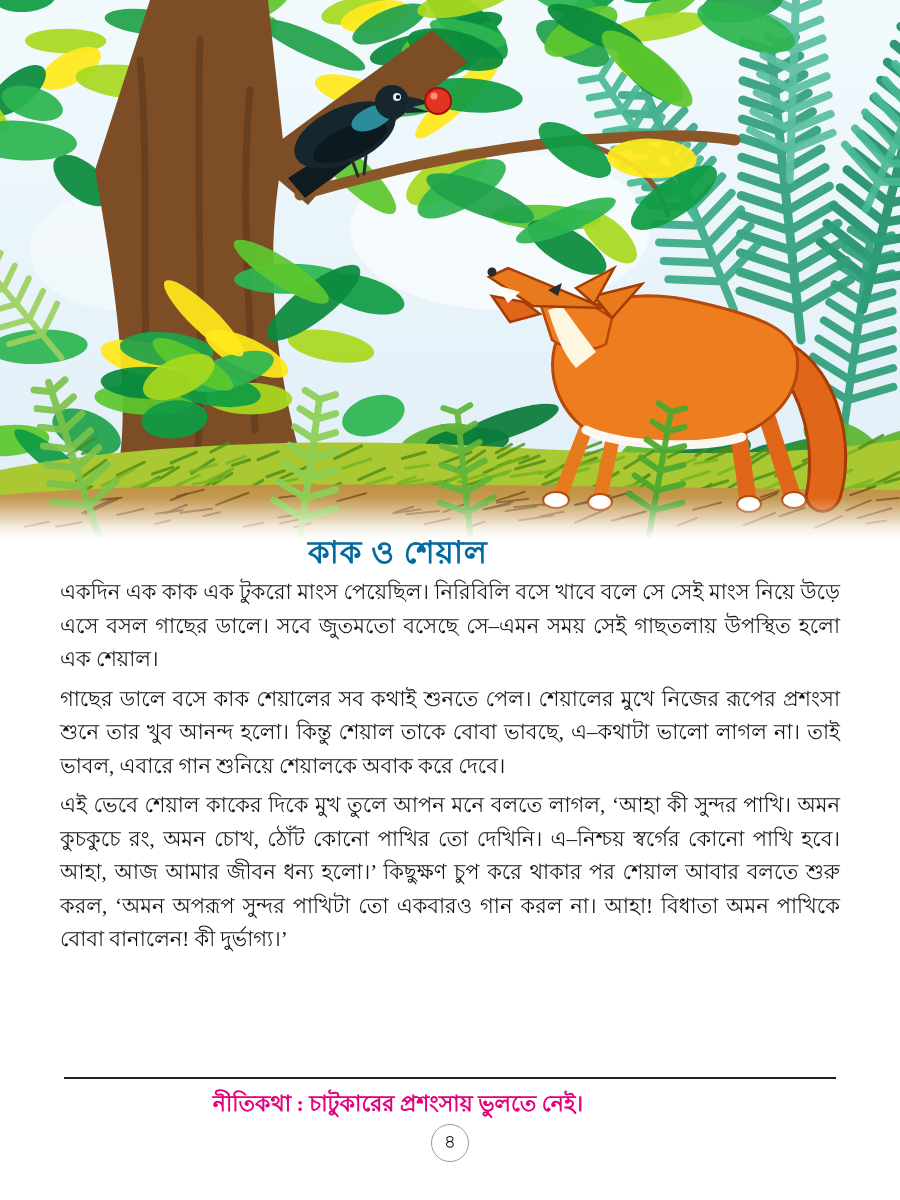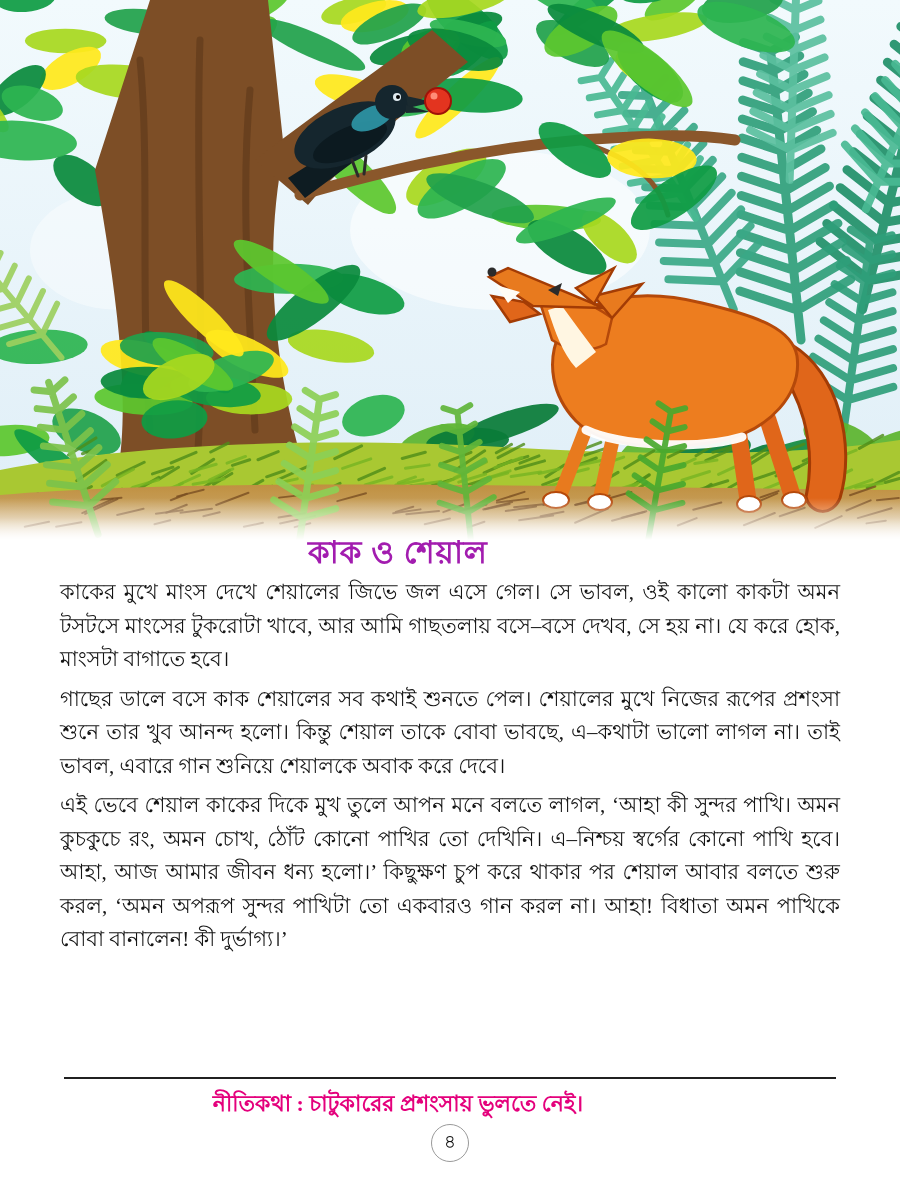--- a/index.html
+++ b/index.html
@@ -3,21 +3,21 @@
 <meta charset="utf-8">
 <style>
   html,body{margin:0;padding:0;}
   body{
     width:900px;height:1200px;position:relative;background:#ffffff;
     font-family:"Liberation Serif","DejaVu Serif",serif;overflow:hidden;
   }
   .illu{position:absolute;top:0;left:0;width:900px;height:540px;display:block;}
   .page-title{
     position:absolute;top:528px;left:0;width:796px;margin:0;
-    text-align:center;font-size:31px;font-weight:bold;color:#a21caf;
+    text-align:center;font-size:31px;font-weight:bold;color:#0369a1;
     letter-spacing:1px;z-index:5;
   }
   .story-body{
     position:absolute;top:576px;left:60px;width:780px;z-index:5;
     color:#141414;font-size:21px;line-height:33.5px;text-align:justify;
   }
   .story-body p{margin:0 0 6px 0;}
   .divider{
     position:absolute;top:1077px;left:64px;width:772px;height:0;
     border:none;border-top:2px solid #202020;margin:0;z-index:5;
@@ -472,21 +472,21 @@
         <path d="M0,10 L0,-150 M0,-20 L31.32857142857143,-34.097857142857144 M0,-20 L-31.32857142857143,-34.097857142857144 M0,-40 L28.65714285714286,-52.895714285714284 M0,-40 L-28.65714285714286,-52.895714285714284 M0,-60 L25.985714285714284,-71.69357142857143 M0,-60 L-25.985714285714284,-71.69357142857143 M0,-80 L23.314285714285713,-90.49142857142857 M0,-80 L-23.314285714285713,-90.49142857142857 M0,-100 L20.642857142857142,-109.28928571428571 M0,-100 L-20.642857142857142,-109.28928571428571 M0,-120 L17.97142857142857,-128.08714285714285 M0,-120 L-17.97142857142857,-128.08714285714285 M0,-140 L15.299999999999999,-146.885 M0,-140 L-15.299999999999999,-146.885" stroke="#9ccf5e" stroke-width="6" fill="none" stroke-linecap="round" opacity="0.92"></path>
       </g>
   </g>
 
   <rect x="0" y="498" width="900" height="42" fill="url(#fadeWhite)"></rect>
 </svg>
 
 <h1 class="page-title">কাক ও শেয়াল</h1>
 
 <div class="story-body">
-  <p>কাকের মুখে মাংস দেখে শেয়ালের জিভে জল এসে গেল। সে ভাবল, ওই কালো কাকটা অমন টসটসে মাংসের টুকরোটা খাবে, আর আমি গাছতলায় বসে–বসে দেখব, সে হয় না। যে করে হোক, মাংসটা বাগাতে হবে।</p>
+  <p>একদিন এক কাক এক টুকরো মাংস পেয়েছিল। নিরিবিলি বসে খাবে বলে সে সেই মাংস নিয়ে উড়ে এসে বসল গাছের ডালে। সবে জুতমতো বসেছে সে–এমন সময় সেই গাছতলায় উপস্থিত হলো এক শেয়াল।</p>
   <p>গাছের ডালে বসে কাক শেয়ালের সব কথাই শুনতে পেল। শেয়ালের মুখে নিজের রূপের প্রশংসা শুনে তার খুব আনন্দ হলো। কিন্তু শেয়াল তাকে বোবা ভাবছে, এ–কথাটা ভালো লাগল না। তাই ভাবল, এবারে গান শুনিয়ে শেয়ালকে অবাক করে দেবে।</p>
   <p>এই ভেবে শেয়াল কাকের দিকে মুখ তুলে আপন মনে বলতে লাগল, ‘আহা কী সুন্দর পাখি। অমন কুচকুচে রং, অমন চোখ, ঠোঁট কোনো পাখির তো দেখিনি। এ–নিশ্চয় স্বর্গের কোনো পাখি হবে। আহা, আজ আমার জীবন ধন্য হলো।’ কিছুক্ষণ চুপ করে থাকার পর শেয়াল আবার বলতে শুরু করল, ‘অমন অপরূপ সুন্দর পাখিটা তো একবারও গান করল না। আহা! বিধাতা অমন পাখিকে বোবা বানালেন! কী দুর্ভাগ্য।’</p>
 </div>
 
 <hr class="divider">
 
 <div class="moral">নীতিকথা : চাটুকারের প্রশংসায় ভুলতে নেই।</div>
 
 <div class="page-badge">
   <span>৪</span>

